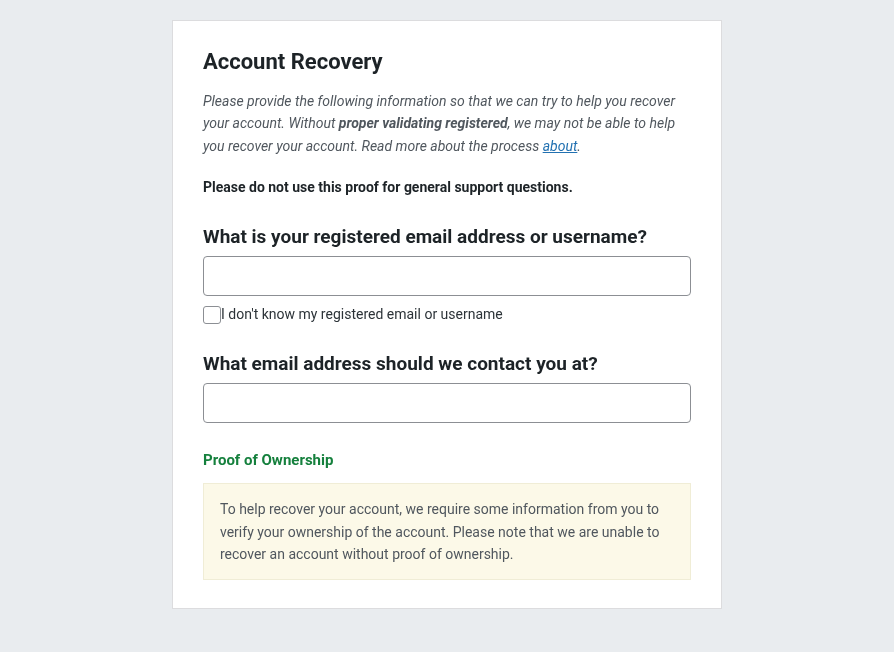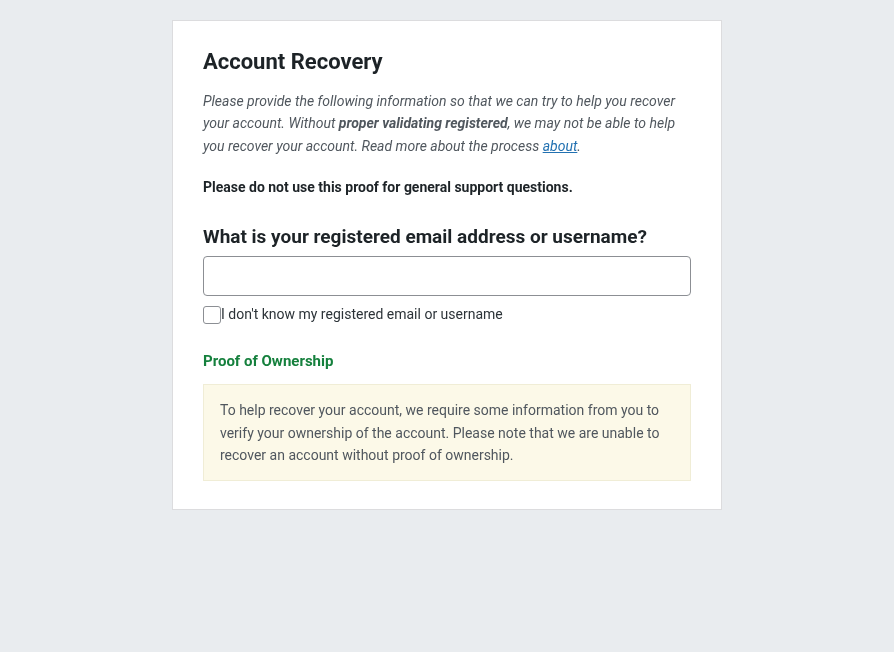--- a/index.html
+++ b/index.html
@@ -114,16 +114,20 @@
   <div class="field-group">
     <label class="field-label">What is your registered email address or username?</label>
     <input type="text" class="field-input" style="">
     <div class="checkbox-row">
       <input type="checkbox" class="checkbox" style="">
       <span class="checkbox-label">I don't know my registered email or username</span>
     </div>
   </div>
 
 
+  <div class="field-group">
+    <label class="field-label">What email address should we contact you at?</label>
+    <input type="text" class="field-input" style="">
+  </div>
 
   <div class="section-title">Proof of Ownership</div>
   <div class="notice-box">To help recover your account, we require some information from you to verify your ownership of the account. Please note that we are unable to recover an account without proof of ownership.</div>
 </div>
 
 </body></html>

